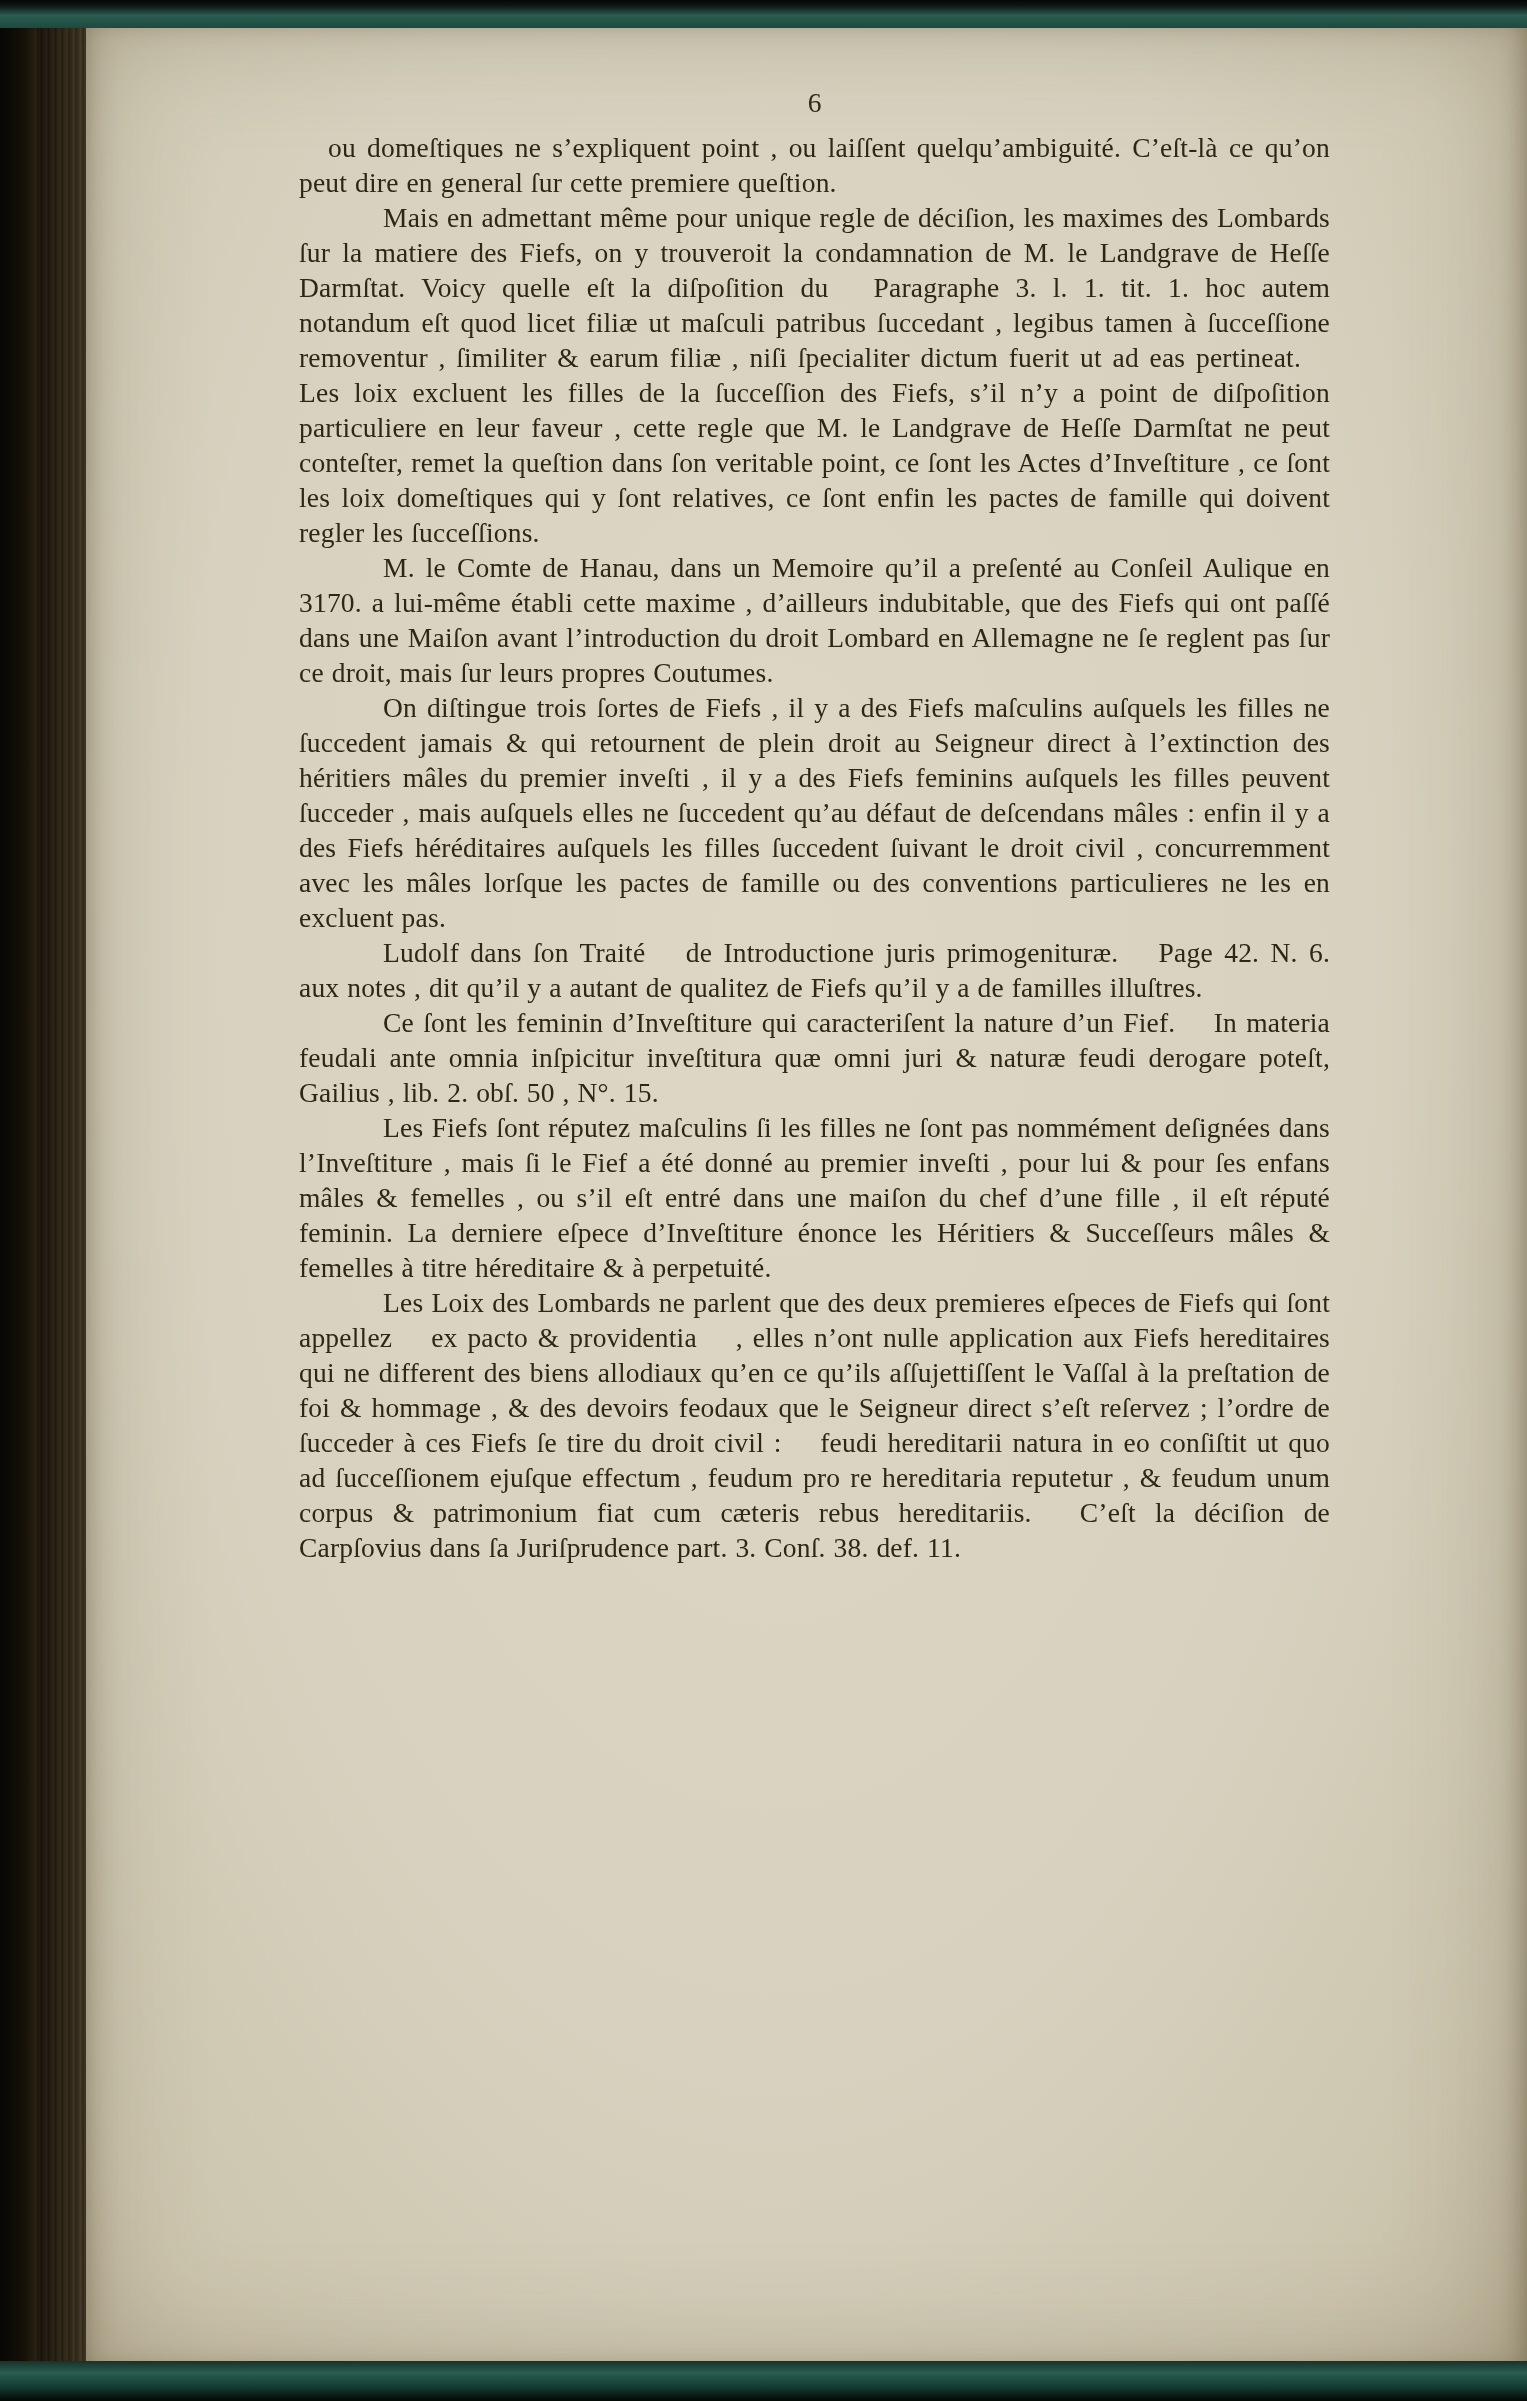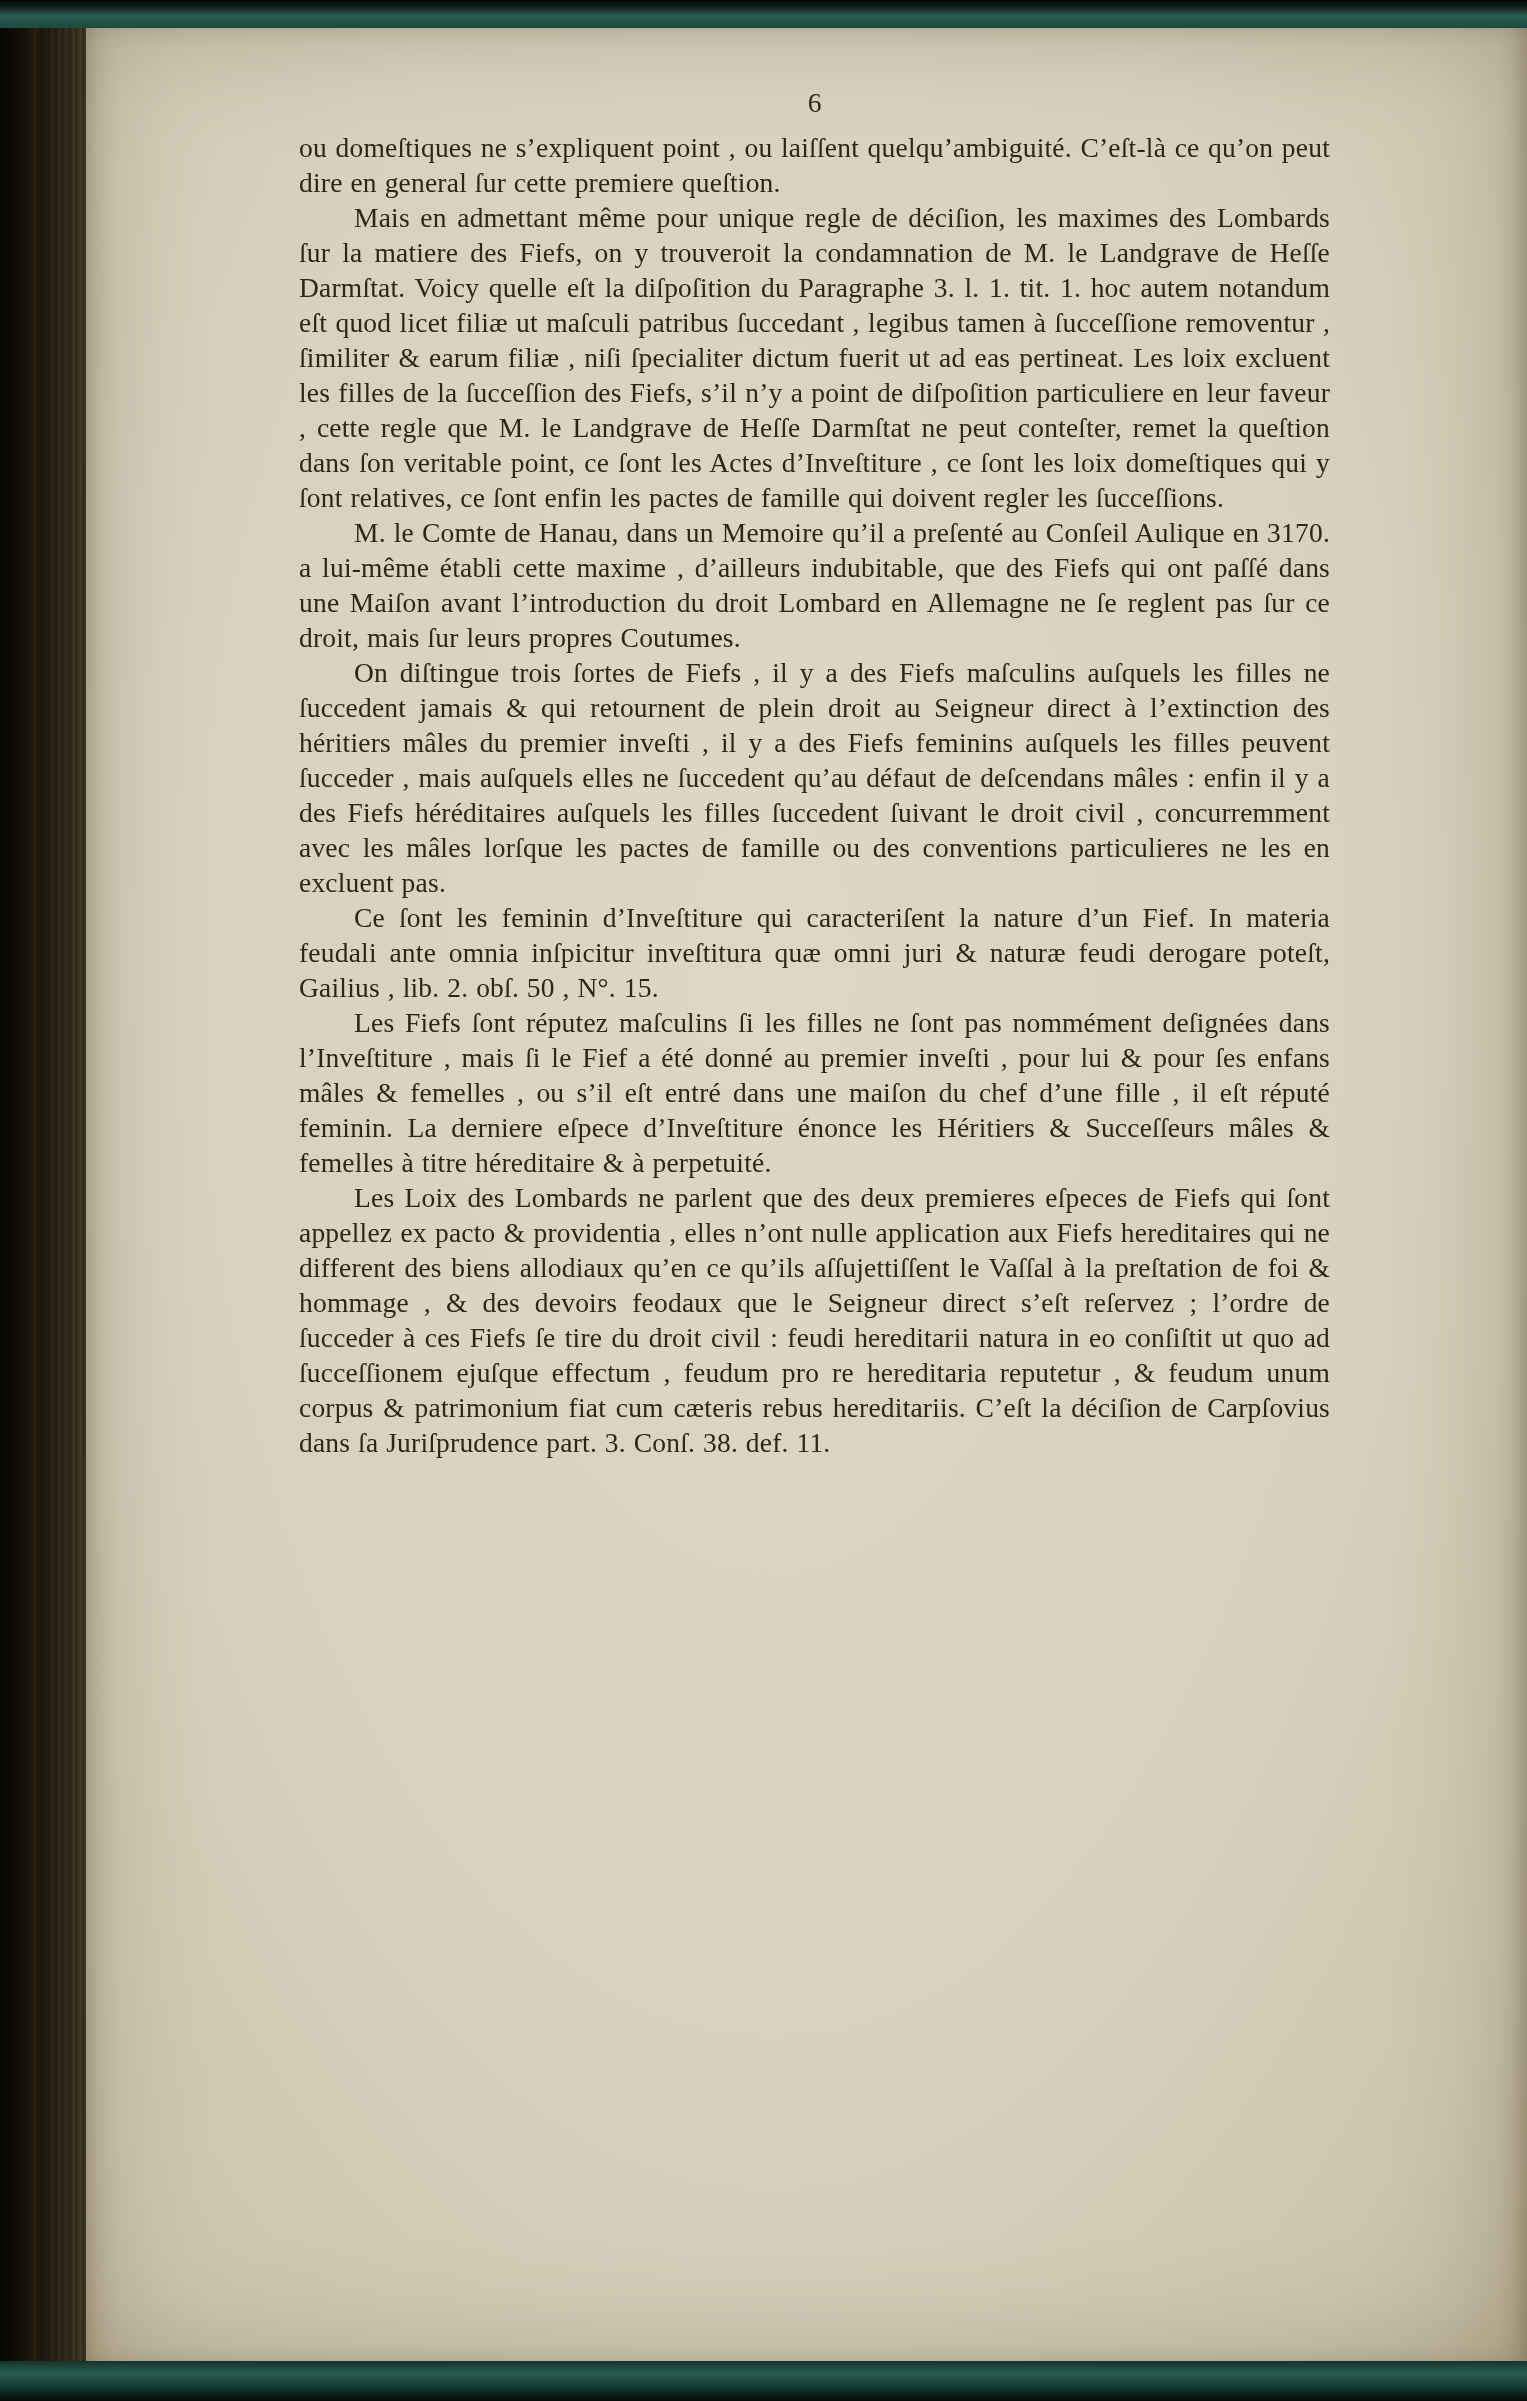--- a/index.html
+++ b/index.html
@@ -69,38 +69,39 @@
 
   .para {
     margin: 0;
     text-align: justify;
     font-size: 27.5px;
     line-height: 35px;
     letter-spacing: 0.2px;
     word-spacing: 0.8px;
   }
   .para.indent { text-indent: 2.0em; }
-  .seg { color: inherit; }
+  .seg { color: inherit; margin-left: 29px; }
   .seg.italic { }
   .seg.roman { font-style: normal; }
 </style>
 </head>
 <body>
 
 <div class="band-top"></div>
 <div class="spine"></div>
 <div class="page-edges"></div>
 
 <div class="page">
   <div class="folio">6</div>
   <div class="text-block">
       <p class="para"><span class="seg roman">ou domeſtiques ne s’expliquent point , ou laiſſent quelqu’ambiguité. C’eſt-là ce qu’on peut dire en general ſur cette premiere queſtion.</span></p>
       <p class="para indent"><span class="seg roman">Mais en admettant même pour unique regle de déciſion, les maximes des Lombards ſur la matiere des Fiefs, on y trouveroit la condamnation de M. le Landgrave de Heſſe Darmſtat. Voicy quelle eſt la diſpoſition du </span><span class="seg italic">Paragraphe 3. l. 1. tit. 1. hoc autem notandum eſt quod licet filiæ ut maſculi patribus ſuccedant , legibus tamen à ſucceſſione removentur , ſimiliter &amp; earum filiæ , niſi ſpecialiter dictum fuerit ut ad eas pertineat.</span><span class="seg roman"> Les loix excluent les filles de la ſucceſſion des Fiefs, s’il n’y a point de diſpoſition particuliere en leur faveur , cette regle que M. le Landgrave de Heſſe Darmſtat ne peut conteſter, remet la queſtion dans ſon veritable point, ce ſont les Actes d’Inveſtiture , ce ſont les loix domeſtiques qui y ſont relatives, ce ſont enfin les pactes de famille qui doivent regler les ſucceſſions.</span></p>
       <p class="para indent"><span class="seg roman">M. le Comte de Hanau, dans un Memoire qu’il a preſenté au Conſeil Aulique en 3170. a lui-même établi cette maxime , d’ailleurs indubitable, que des Fiefs qui ont paſſé dans une Maiſon avant l’introduction du droit Lombard en Allemagne ne ſe reglent pas ſur ce droit, mais ſur leurs propres Coutumes.</span></p>
       <p class="para indent"><span class="seg roman">On diſtingue trois ſortes de Fiefs , il y a des Fiefs maſculins auſquels les filles ne ſuccedent jamais &amp; qui retournent de plein droit au Seigneur direct à l’extinction des héritiers mâles du premier inveſti , il y a des Fiefs feminins auſquels les filles peuvent ſucceder , mais auſquels elles ne ſuccedent qu’au défaut de deſcendans mâles : enfin il y a des Fiefs héréditaires auſquels les filles ſuccedent ſuivant le droit civil , concurremment avec les mâles lorſque les pactes de famille ou des conventions particulieres ne les en excluent pas.</span></p>
+      <p class="para indent"><span class="seg roman">Ludolf dans ſon Traité </span><span class="seg italic">de Introductione juris primogenituræ.</span><span class="seg roman"> Page 42. N. 6. aux notes , dit qu’il y a autant de qualitez de Fiefs qu’il y a de familles illuſtres.</span></p>
       <p class="para indent"><span class="seg roman">Ce ſont les feminin d’Inveſtiture qui caracteriſent la nature d’un Fief. </span><span class="seg italic">In materia feudali ante omnia inſpicitur inveſtitura quæ omni juri &amp; naturæ feudi derogare poteſt, Gailius , lib. 2. obſ. 50 , N°. 15.</span></p>
       <p class="para indent"><span class="seg roman">Les Fiefs ſont réputez maſculins ſi les filles ne ſont pas nommément deſignées dans l’Inveſtiture , mais ſi le Fief a été donné au premier inveſti , pour lui &amp; pour ſes enfans mâles &amp; femelles , ou s’il eſt entré dans une maiſon du chef d’une fille , il eſt réputé feminin. La derniere eſpece d’Inveſtiture énonce les Héritiers &amp; Succeſſeurs mâles &amp; femelles à titre héreditaire &amp; à perpetuité.</span></p>
       <p class="para indent"><span class="seg roman">Les Loix des Lombards ne parlent que des deux premieres eſpeces de Fiefs qui ſont appellez </span><span class="seg italic">ex pacto &amp; providentia</span><span class="seg roman"> , elles n’ont nulle application aux Fiefs hereditaires qui ne different des biens allodiaux qu’en ce qu’ils aſſujettiſſent le Vaſſal à la preſtation de foi &amp; hommage , &amp; des devoirs feodaux que le Seigneur direct s’eſt reſervez ; l’ordre de ſucceder à ces Fiefs ſe tire du droit civil : </span><span class="seg italic">feudi hereditarii natura in eo conſiſtit ut quo ad ſucceſſionem ejuſque effectum , feudum pro re hereditaria reputetur , &amp; feudum unum corpus &amp; patrimonium fiat cum cæteris rebus hereditariis.</span><span class="seg roman"> C’eſt la déciſion de Carpſovius dans ſa Juriſprudence part. 3. Conſ. 38. def. 11.</span></p>
     </div>
 </div>
 
 <div class="band-bottom"></div>
 
 
 </body></html>

